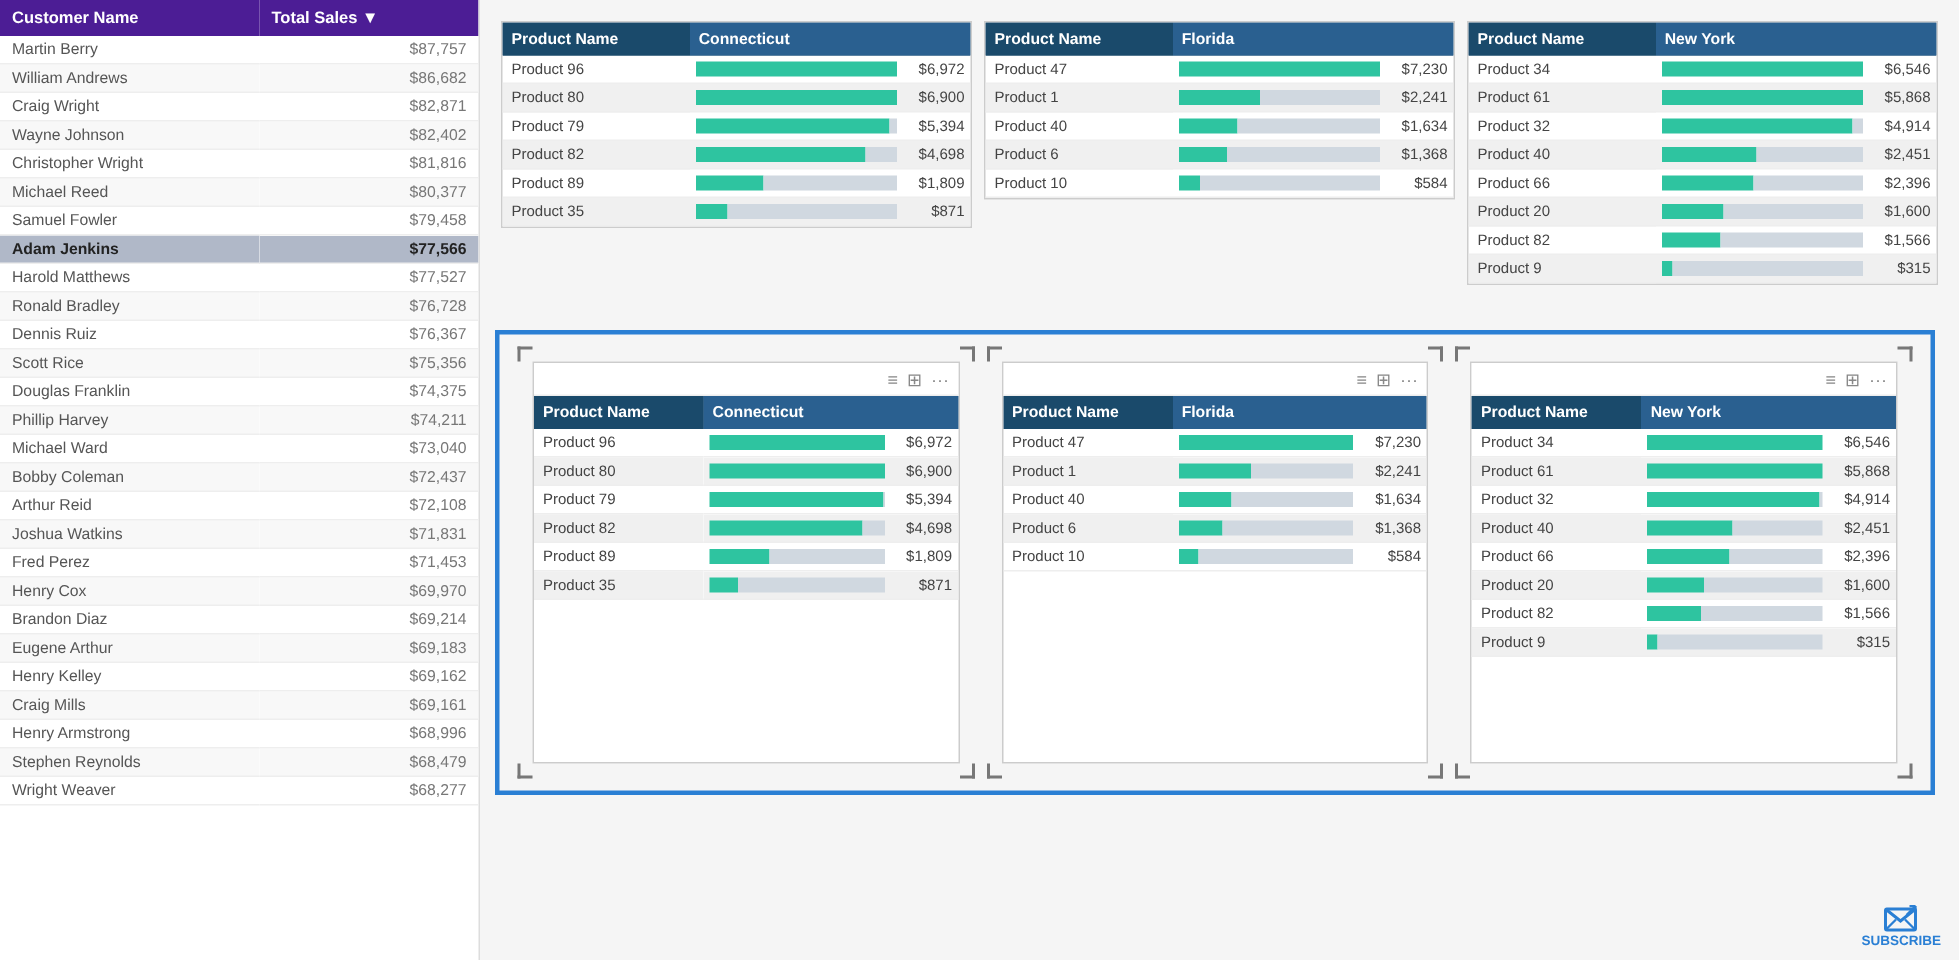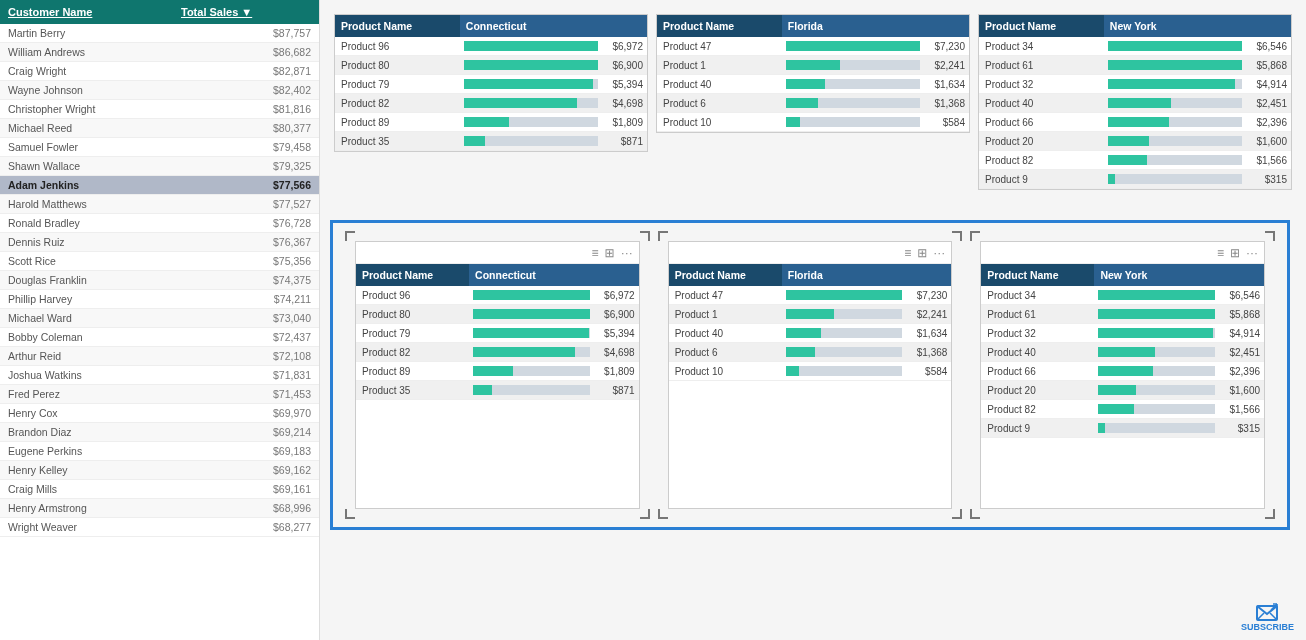--- a/index.html
+++ b/index.html
@@ -23,23 +23,22 @@
       border-right: 1px solid #ddd;
       overflow: hidden;
     }
 
     .customer-table {
       width: 100%;
       border-collapse: collapse;
     }
 
     .customer-table thead tr {
-      background: #0f766e;
+      background: #4c1d95;
       color: white;
-      text-decoration: underline;
     }
 
     .customer-table thead th {
       padding: 6px 8px;
       text-align: left;
       font-weight: 600;
       font-size: 11px;
     }
 
     .customer-table tbody tr {
@@ -223,24 +222,20 @@
           <td class="value-col">$81,816</td>
         </tr>
         <tr>
           <td class="name-col">Michael Reed</td>
           <td class="value-col">$80,377</td>
         </tr>
         <tr>
           <td class="name-col">Samuel Fowler</td>
           <td class="value-col">$79,458</td>
         </tr>
-        <tr>
-          <td class="name-col">Shawn Wallace</td>
-          <td class="value-col">$79,325</td>
-        </tr>
         <tr class="selected">
           <td class="name-col">Adam Jenkins</td>
           <td class="value-col">$77,566</td>
         </tr>
         <tr>
           <td class="name-col">Harold Matthews</td>
           <td class="value-col">$77,527</td>
         </tr>
         <tr>
           <td class="name-col">Ronald Bradley</td>
@@ -284,34 +279,38 @@
         </tr>
         <tr>
           <td class="name-col">Henry Cox</td>
           <td class="value-col">$69,970</td>
         </tr>
         <tr>
           <td class="name-col">Brandon Diaz</td>
           <td class="value-col">$69,214</td>
         </tr>
         <tr>
-          <td class="name-col">Eugene Perkins</td>
+          <td class="name-col">Eugene Arthur</td>
           <td class="value-col">$69,183</td>
         </tr>
         <tr>
           <td class="name-col">Henry Kelley</td>
           <td class="value-col">$69,162</td>
         </tr>
         <tr>
           <td class="name-col">Craig Mills</td>
           <td class="value-col">$69,161</td>
         </tr>
         <tr>
           <td class="name-col">Henry Armstrong</td>
           <td class="value-col">$68,996</td>
+        </tr>
+        <tr>
+          <td class="name-col">Stephen Reynolds</td>
+          <td class="value-col">$68,479</td>
         </tr>
         <tr>
           <td class="name-col">Wright Weaver</td>
           <td class="value-col">$68,277</td>
         </tr>
       </tbody>
   </table>
 </div>
 
 <div class="main-area">

